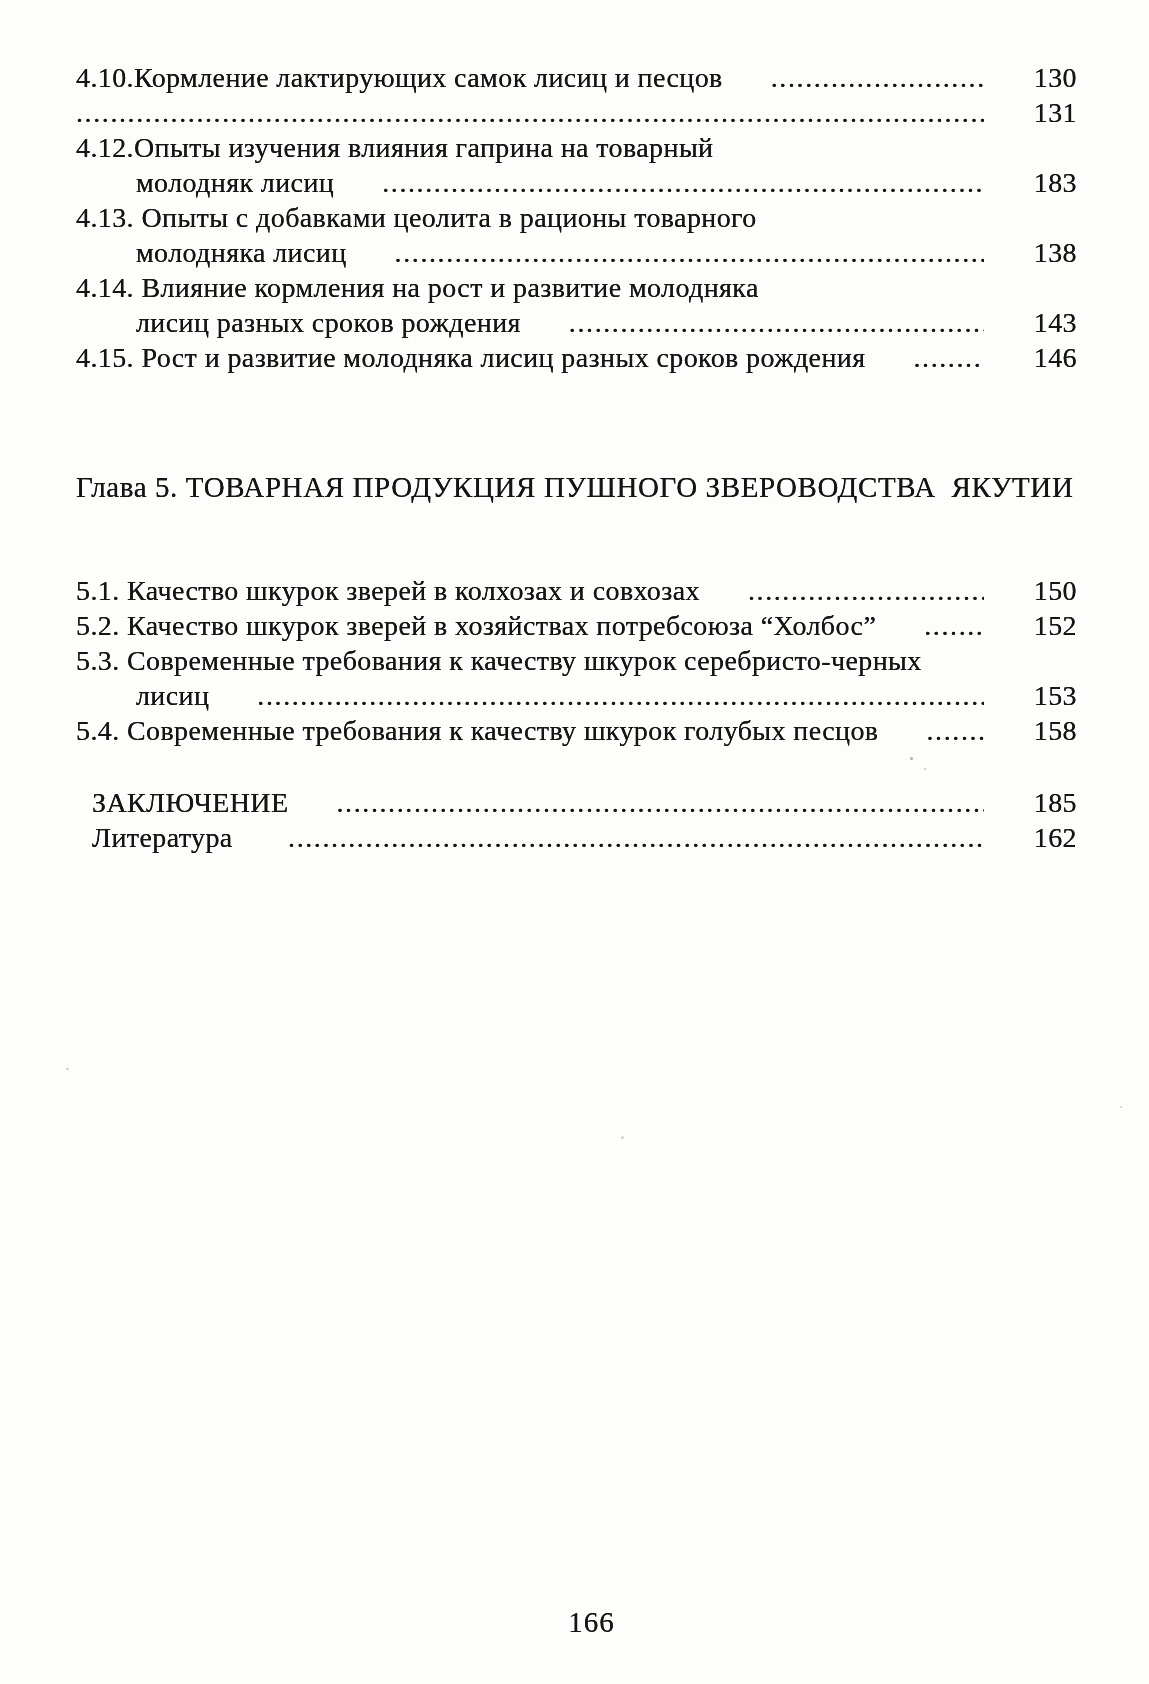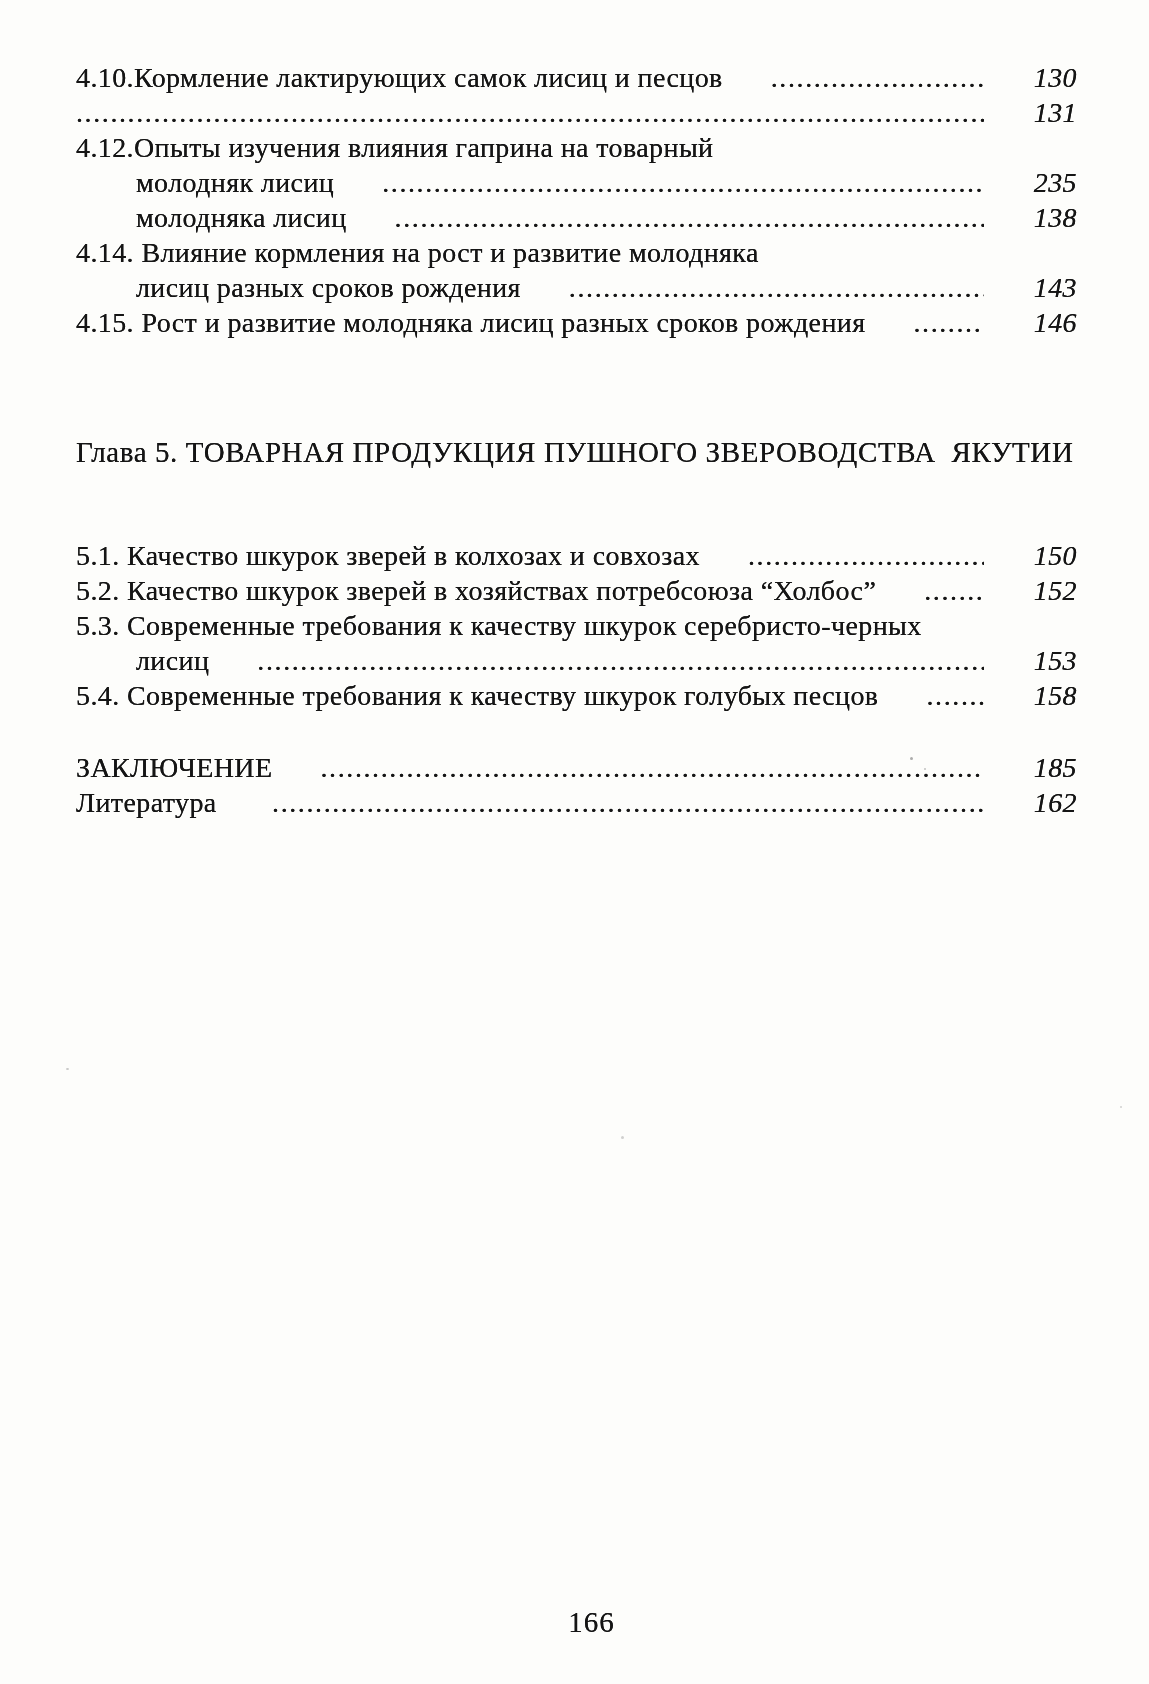--- a/index.html
+++ b/index.html
@@ -37,32 +37,31 @@
   .leader-dots {
     flex: 1 1 auto;
     overflow: hidden;
     white-space: nowrap;
     letter-spacing: 1.6px;
     min-width: 0;
   }
   .toc-page {
     flex: 0 0 auto;
     padding-left: 2px;
-    font-style: italic;
   }
   .chapter-heading {
     margin-top: 95px;
     line-height: 35px;
     font-size: 29px;
     letter-spacing: 0.6px;
     white-space: pre;
     text-shadow: 0 0 0.6px currentColor;
   }
   .section5 { margin-top: 68px; }
-  .closing { margin-top: 37px; }
+  .closing { margin-top: 37px; margin-left: 16px; }
   .page-footer {
     position: absolute;
     top: 1606px;
     left: 17px;
     width: 1149px;
     text-align: center;
     font-size: 29px;
     letter-spacing: 1px;
     text-shadow: 0 0 0.5px currentColor;
   }
@@ -89,25 +88,28 @@
       <span class="toc-page">131</span>
     </div>
 
     <div>
       <div class="toc-row">
         <span class="toc-label">4.12.Опыты изучения влияния гаприна на товарный</span>
       </div>
       <div class="toc-row indent">
         <span class="toc-label">молодняк лисиц</span>
         <span class="leader-dots">..........................................................................................................................................................................</span>
-        <span class="toc-page">235</span>
+        <span class="toc-page">183</span>
       </div>
     </div>
 
     <div>
+      <div class="toc-row">
+        <span class="toc-label">4.13. Опыты с добавками цеолита в рационы товарного</span>
+      </div>
       <div class="toc-row indent">
         <span class="toc-label">молодняка лисиц</span>
         <span class="leader-dots">..........................................................................................................................................................................</span>
         <span class="toc-page">138</span>
       </div>
     </div>
 
     <div>
       <div class="toc-row">
         <span class="toc-label">4.14. Влияние кормления на рост и развитие молодняка</span>

